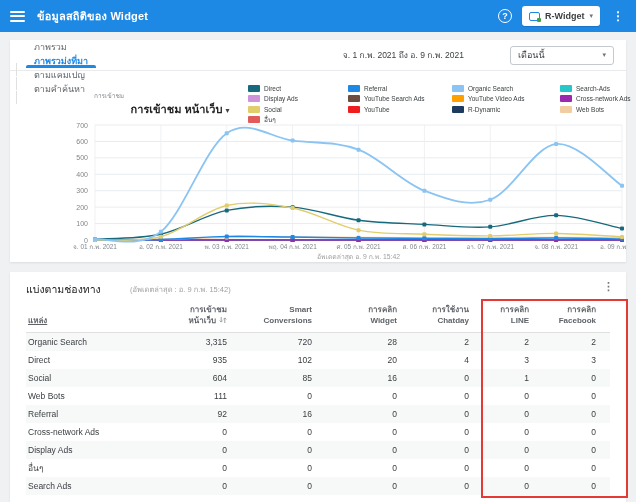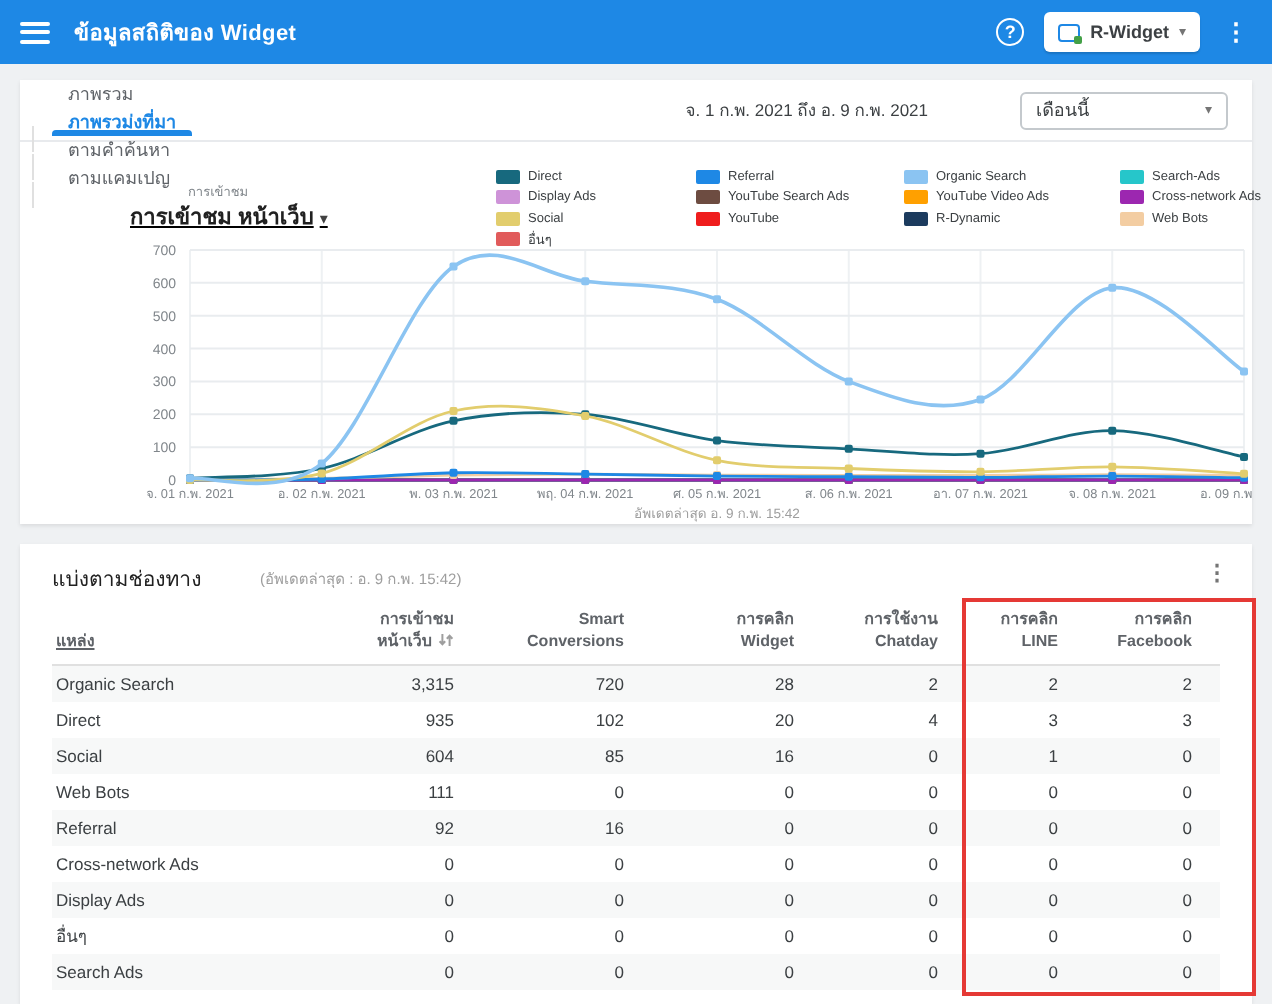--- a/index.html
+++ b/index.html
@@ -33,21 +33,21 @@
   .tab.active { color:#1e88e5; font-weight:bold; }
   .tab.active::after { content:""; position:absolute; left:10px; right:10px; bottom:0; height:3px; background:#1e88e5; border-radius:2px 2px 0 0; }
   .tabbar-right { margin-left:auto; display:flex; align-items:center; gap:10px; padding-right:6px; }
   .date-range { font-size:8.5px; color:#3c4043; }
   .period-select { border:1px solid #c4c9cd; border-radius:3px; height:19px; width:104px; display:flex;
                    align-items:center; padding:0 7px; font-size:9px; color:#3c4043; cursor:pointer;margin-left:36px; }
   .period-select .caret { margin-left:auto; }
 
   .chart-section { position:relative; height:190px; }
   .metric-mini { position:absolute; left:84px; top:20px; font-size:6.5px; color:#80868b; }
-  .chart-title-wrap { position:absolute; left:55px; top:28px; width:230px; text-align:left; cursor:pointer;text-decoration:underline; }
+  .chart-title-wrap { position:absolute; left:55px; top:28px; width:230px; text-align:center; cursor:pointer; }
   .chart-title { font-size:11px; font-weight:bold; color:#212121; }
   .chart-title-wrap .caret { font-size:8px; color:#424242; margin-left:3px; }
 
   .legend { position:absolute; top:13px; left:0; right:0; height:46px; }
   .lg-col { position:absolute; top:0; display:flex; flex-direction:column; gap:2.5px; }
   .lg-item { display:flex; align-items:center; gap:4px; cursor:pointer; height:8px; }
   .lg-sw { width:12px; height:7px; border-radius:1px; flex:none; }
   .lg-label { font-size:6.5px; color:#3c4043; white-space:nowrap; }
 
   svg text { font-family:"Liberation Sans", sans-serif; }
@@ -92,22 +92,22 @@
     </div>
     <div class="kebab">⋮</div>
   </div>
 </div>
 
 <div class="card chart-card">
   <div class="tabbar">
     <div id="tabs" style="display:flex;flex-direction:column;">
         <div class="tab">ภาพรวม</div>
         <div class="tab active">ภาพรวม่งที่มา</div>
+        <div class="tab">ตามแคมเปญ</div>
         <div class="tab">ตามคำค้นหา</div>
-        <div class="tab">ตามแคมเปญ</div>
       </div>
     <div class="tabbar-right">
       <span class="date-range">จ. 1 ก.พ. 2021 ถึง อ. 9 ก.พ. 2021</span>
       <div class="period-select">
         <span>เดือนนี้</span>
         <span class="caret">▾</span>
       </div>
     </div>
   </div>
 

